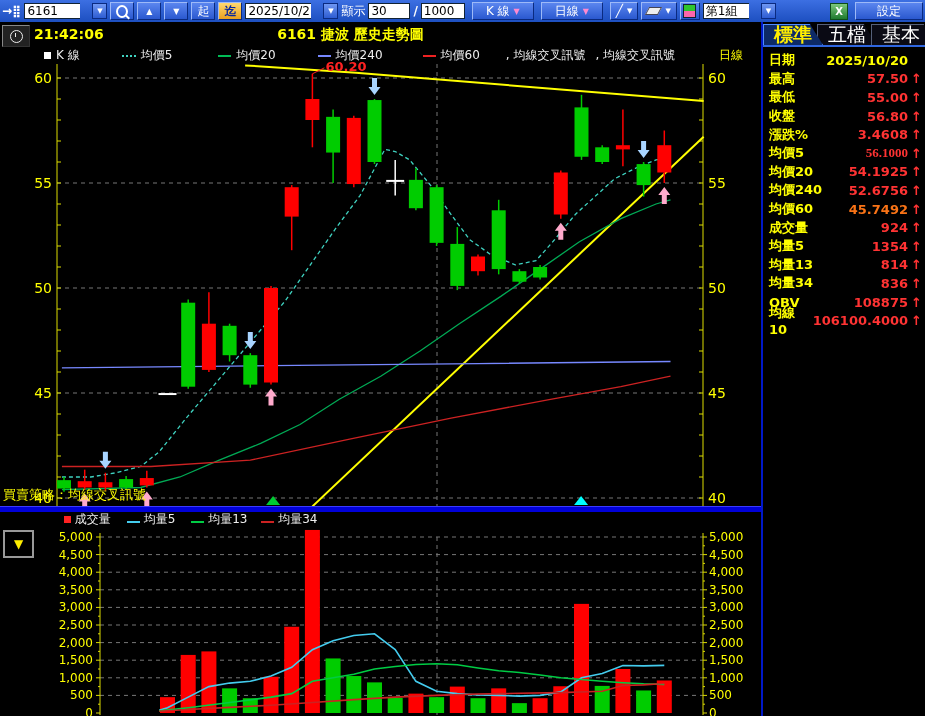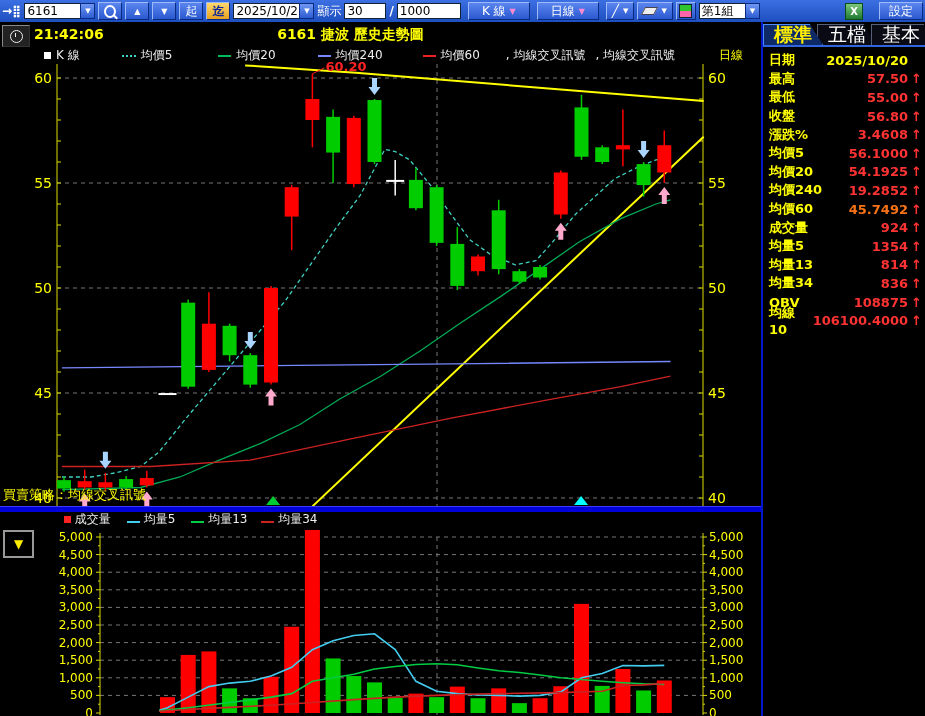--- a/index.html
+++ b/index.html
@@ -13,21 +13,21 @@
   .tb-field{background:#fff;border:1px solid #123;border-right:none;height:16px;
     font-size:12px;padding:0 2px;box-sizing:border-box;color:#000;font-family:"DejaVu Sans",sans-serif;}
   .dd-btn{width:15px;height:16px;background:linear-gradient(#6f97f2,#2d5cd2);
     border:1px solid #0a2a80;color:#fff;font-size:7px;display:flex;align-items:center;
     justify-content:center;box-sizing:border-box;}
   .tb-btn{height:18px;background:linear-gradient(#5b86ef,#2a58cf);
     border:1px solid;border-color:#9db9f8 #0a2a80 #0a2a80 #9db9f8;color:#fff;
     font-size:12px;display:flex;align-items:center;justify-content:center;
     padding:0 5px;box-sizing:border-box;white-space:nowrap;}
   .tb-btn.gold{background:linear-gradient(#ffd870,#eaa11e);color:#06269e;font-weight:bold;}
-  .combo{display:flex;}
+  .combo{display:flex;gap:12px;}
   .mag{width:9px;height:9px;border:2px solid #fff;border-radius:50%;position:relative;display:inline-block;}
   .mag:after{content:"";position:absolute;width:5px;height:2px;background:#fff;
     transform:rotate(45deg);left:7px;top:9px;}
   .pink-caret{color:#ff8ad0;font-size:8px;margin-left:4px;}
   .eraser{width:11px;height:6px;background:#eee;border:1px solid #445;transform:skewX(-28deg);display:inline-block;}
   .cgrid{width:11px;height:12px;display:inline-block;border:1px solid #123;}
   .cgrid .t{height:6px;background:#2ec52e;}
   .cgrid .b{height:6px;background:#ff66aa;}
   .excel{width:16px;height:15px;background:linear-gradient(#7cc87c,#1e7a2e);
     border:1px solid #0c4c18;color:#fff;font-size:10px;font-weight:bold;
@@ -86,21 +86,21 @@
   <span class="tb-btn" style="width:24px;font-size:8px">▼</span>
   <span class="tb-btn">起</span>
   <span class="tb-btn gold">迄</span>
   <span class="combo">
     <input class="tb-field" style="width: 66px;" value="2025/10/20">
     <span class="dd-btn">▼</span>
   </span>
   <span class="tb-icon" style="font-size:12px;font-weight:normal">顯示</span>
   <input class="tb-field" style="width: 42px; border-right: 1px solid rgb(17, 34, 51);" value="30">
   <span class="tb-icon">/</span>
-  <input class="tb-field" style="width: 64px; border-right: 1px solid rgb(17, 34, 51);" value="1000">
+  <input class="tb-field" style="width: 44px; border-right: 1px solid rgb(17, 34, 51);" value="1000">
   <span class="tb-btn" style="width:62px;margin-left:4px">
     <span>K 線</span>
       <span class="pink-caret">▼</span>
   </span>
   <span class="tb-btn" style="width:62px;margin-left:4px">
     <span>日線</span>
       <span class="pink-caret">▼</span>
   </span>
   <span class="tb-btn" style="margin-left:4px">
     <span>╱</span>
@@ -115,21 +115,21 @@
         <span class="t" style="display:block"></span>
         <span class="b" style="display:block"></span>
       </span>
   </span>
   <span class="combo">
     <input class="tb-field" style="width: 46px;" value="第1組">
     <span class="dd-btn">▼</span>
   </span>
   <span style="margin-left:auto"></span>
   <span class="excel">X</span>
-  <span class="tb-btn" style="width:44px;margin-left:13px">設定</span>
+  <span class="tb-btn" style="width:68px;margin-left:4px">設定</span>
 </div>
 
 <div class="chart-area">
   <svg id="chart-svg" width="761" height="694">
       <defs>
         <clipPath id="clipMain">
           <rect x="0" y="0" width="761" height="484"></rect>
         </clipPath>
       </defs>
       <g clip-path="url(#clipMain)">
@@ -467,31 +467,31 @@
         <span class="pvalue" style="color: rgb(255, 51, 51);">56.80</span>
         <span class="parrow" style="color: rgb(255, 51, 51);">↑</span>
       </div>
       <div class="prow">
         <span class="plabel">漲跌%</span>
         <span class="pvalue" style="color: rgb(255, 51, 51);">3.4608</span>
         <span class="parrow" style="color: rgb(255, 51, 51);">↑</span>
       </div>
       <div class="prow">
         <span class="plabel">均價5</span>
-        <span class="pvalue" style="color: rgb(255, 51, 51);">56.1000</span>
+        <span class="pvalue" style="color: rgb(255, 51, 51); font-family: Liberation Serif, serif;">56.1000</span>
         <span class="parrow" style="color: rgb(255, 51, 51);">↑</span>
       </div>
       <div class="prow">
         <span class="plabel">均價20</span>
         <span class="pvalue" style="color: rgb(255, 51, 51);">54.1925</span>
         <span class="parrow" style="color: rgb(255, 51, 51);">↑</span>
       </div>
       <div class="prow">
         <span class="plabel">均價240</span>
-        <span class="pvalue" style="color: rgb(255, 51, 51);">19.2852</span>
+        <span class="pvalue" style="color: rgb(255, 51, 51);">52.6756</span>
         <span class="parrow" style="color: rgb(255, 51, 51);">↑</span>
       </div>
       <div class="prow">
         <span class="plabel">均價60</span>
         <span class="pvalue" style="color: #f97316;">45.7492</span>
         <span class="parrow" style="color: rgb(255, 51, 51);">↑</span>
       </div>
       <div class="prow">
         <span class="plabel">成交量</span>
         <span class="pvalue" style="color: rgb(255, 51, 51);">924</span>

